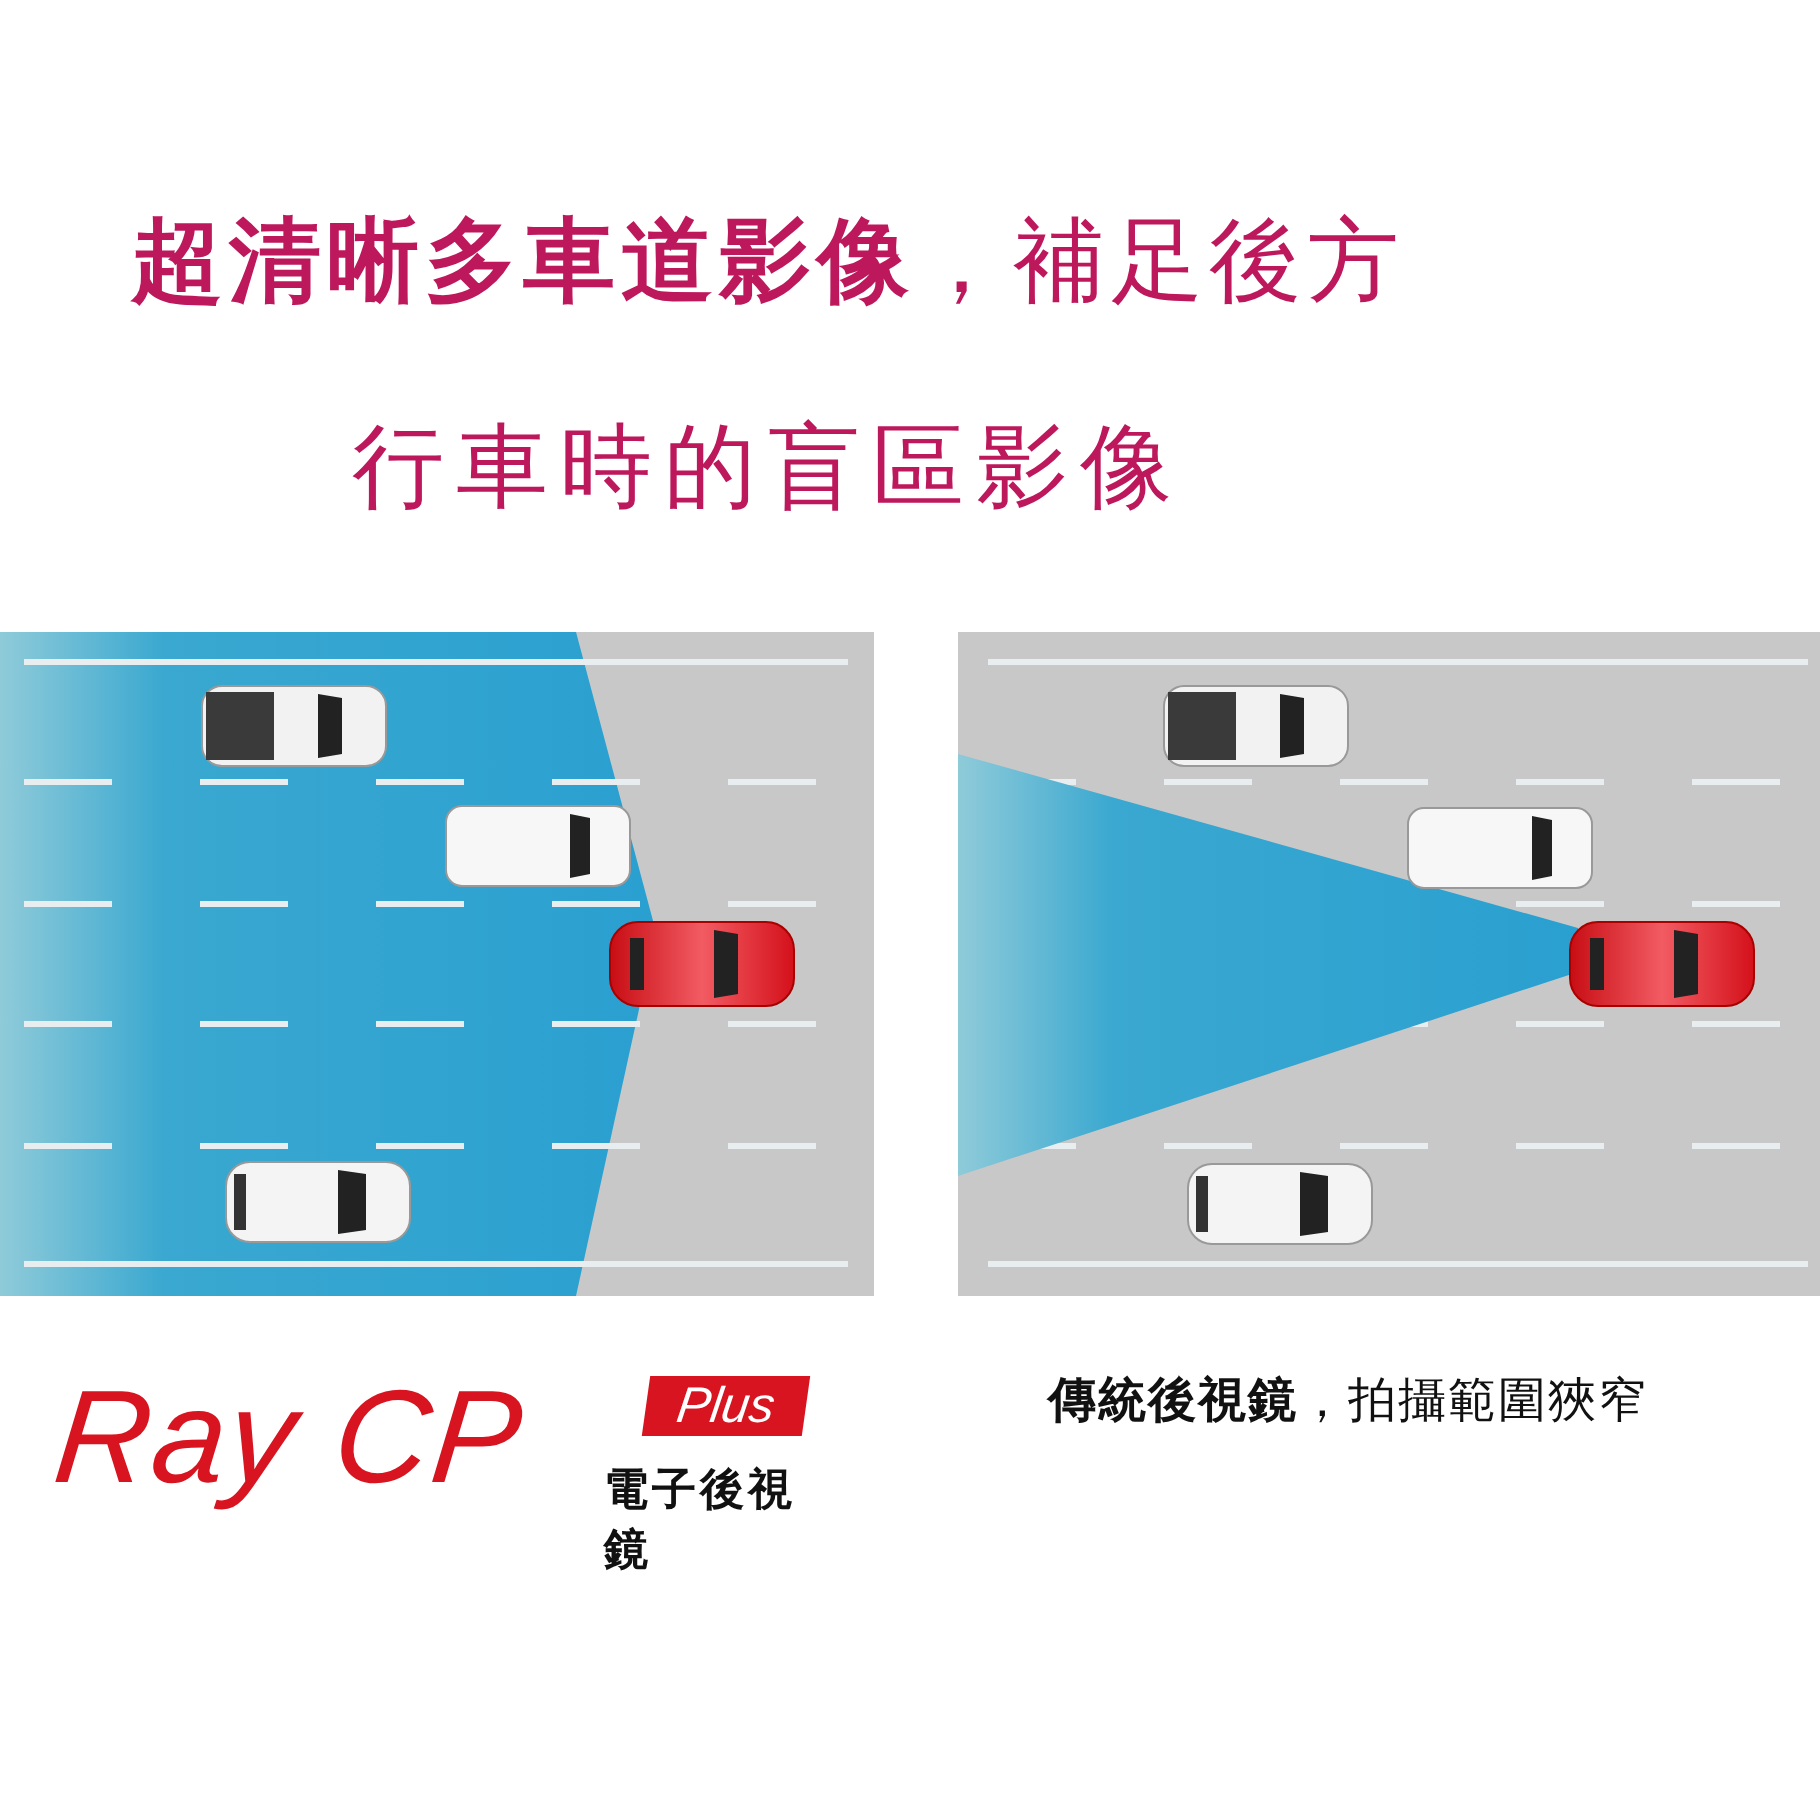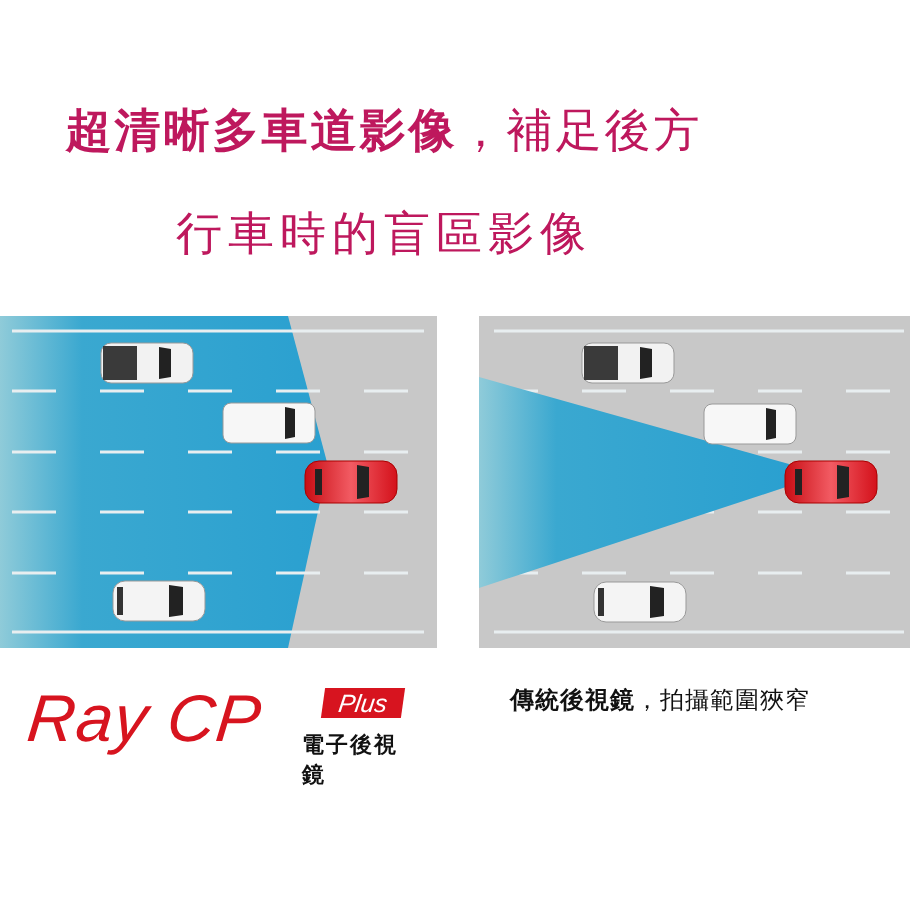--- a/index.html
+++ b/index.html
@@ -10,21 +10,21 @@
   .line1 .light{font-weight:normal;}
   .line2{top:172px;font-size:46px;letter-spacing:6px;line-height:60px;font-weight:normal;margin-top:31px;}
   .panel{position:absolute;top:316px;height:332px;overflow:hidden;background:#c8c8c8;}
   .panel svg{display:block;}
   #panel-left{left:0;width:437px;}
   #panel-right{left:479px;width:431px;}
   .logo{position:absolute;left:28px;top:680px;width:390px;height:90px;}
   .logo-main{position:absolute;left:0;top:-2px;font-family:"Liberation Sans",sans-serif;font-style:italic;font-weight:normal;font-size:66px;color:#d7141f;letter-spacing:1px;transform:skewX(-6deg);line-height:80px;}
   .logo-plus{position:absolute;left:295px;top:8px;width:80px;height:30px;background:#d7141f;color:#fff;font-family:"Liberation Sans",sans-serif;font-style:italic;font-size:25px;line-height:30px;text-align:center;transform:skewX(-8deg);}
   .logo-sub{position:absolute;left:242px;top:50px;font-size:22px;letter-spacing:2px;color:#111;font-weight:bold;margin-left:32px;}
-  .caption{position:absolute;left:510px;top:684px;font-size:24px;color:#111;letter-spacing:1px;white-space:nowrap;}
+  .caption{position:absolute;left:524px;top:684px;font-size:24px;color:#111;letter-spacing:1px;white-space:nowrap;}
   .caption .bold{font-weight:bold;}
 </style>
 </head>
 <body>
 
 <div class="headline line1">
   <span class="bold">超清晰多車道影像</span><span class="light">，</span><span class="light">補足後方</span>
 </div>
 <div class="headline line2">行車時的盲區影像</div>
 

